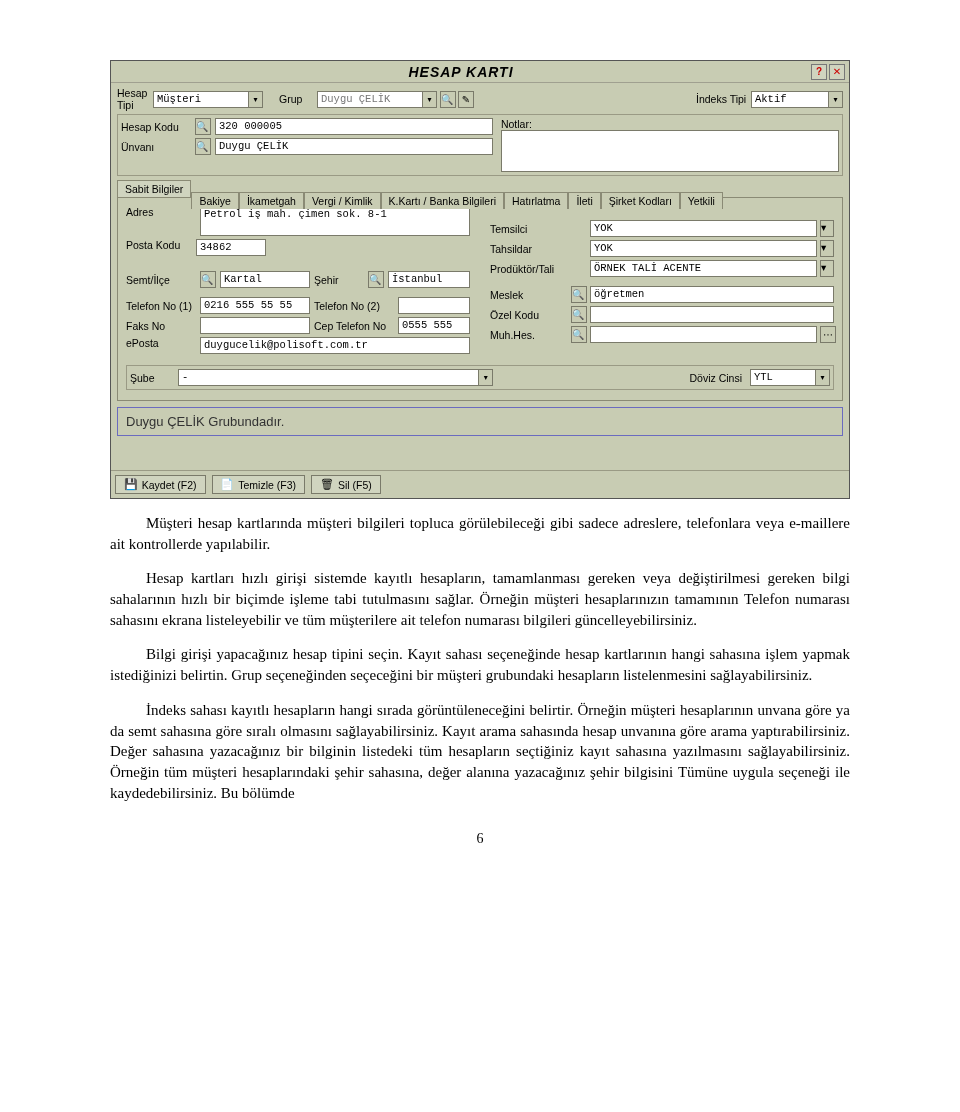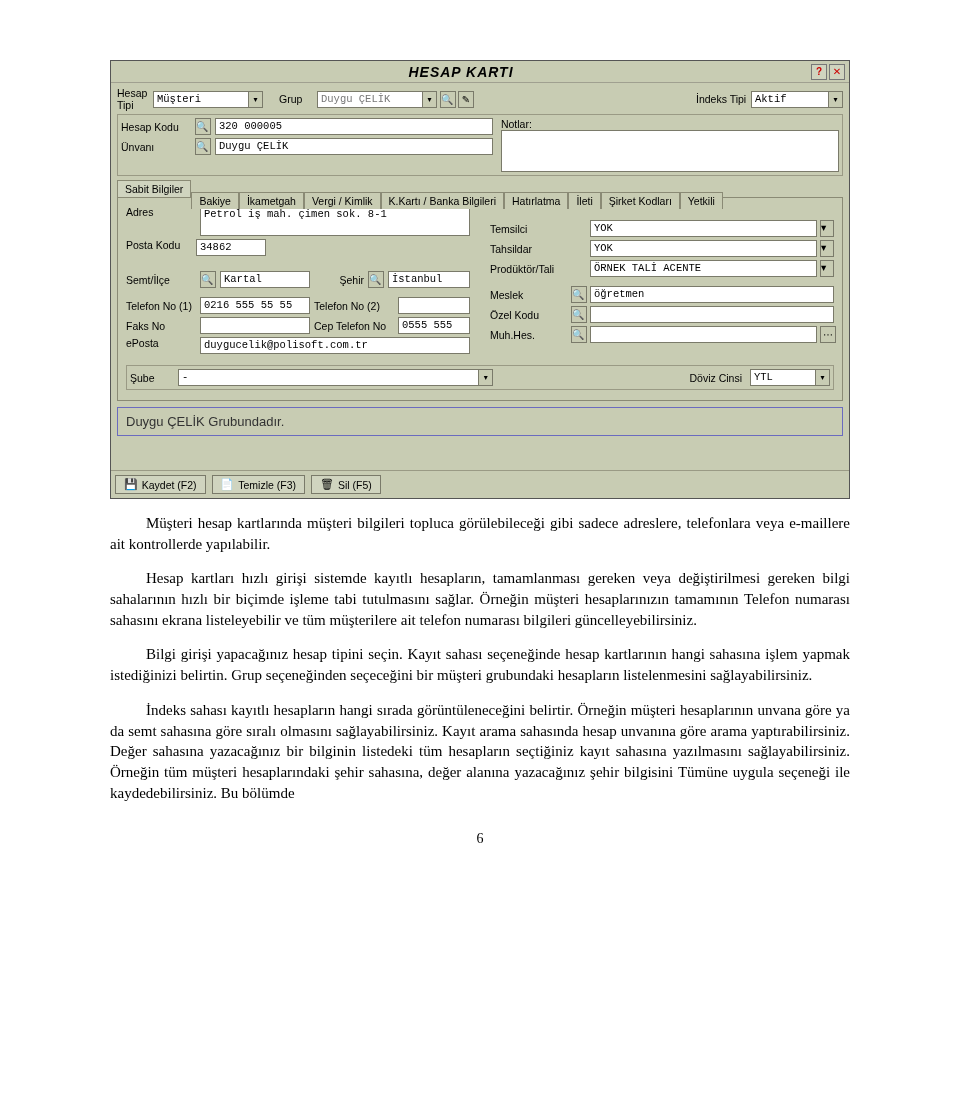--- a/index.html
+++ b/index.html
@@ -225,21 +225,21 @@
             <div class="field" style="height:30px">Petrol iş mah. çimen sok. 8-1</div>
           </div>
           <div style="display:grid;grid-template-columns:70px 70px;margin-bottom:15px">
             <span class="lbl">Posta Kodu</span>
             <div class="field">34862</div>
           </div>
           <div class="grp-line3">
             <span class="lbl">Semt/İlçe</span>
             <div class="iconbtn">🔍</div>
             <div class="field">Kartal</div>
-            <span class="lbl" style="text-align:right">Şehir</span>
+            <span class="lbl" style="text-align:left">Şehir</span>
             <div class="iconbtn">🔍</div>
             <div class="field">İstanbul</div>
           </div>
           <div style="height:6px"></div>
           <div class="grp-tel">
             <span class="lbl">Telefon No (1)</span>
             <div class="field">0216 555 55 55</div>
             <span class="lbl">Telefon No (2)</span>
             <div class="field"></div>
           </div>

